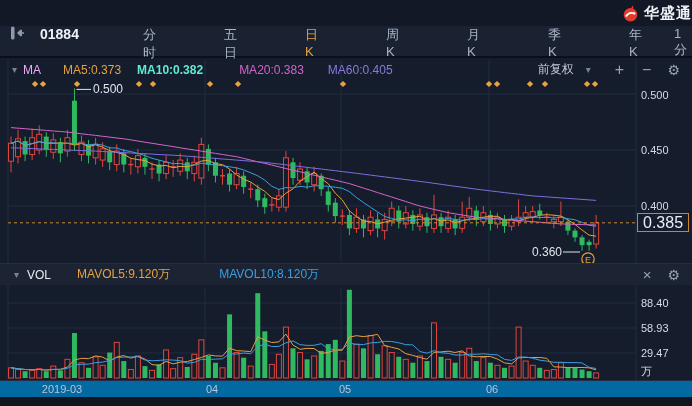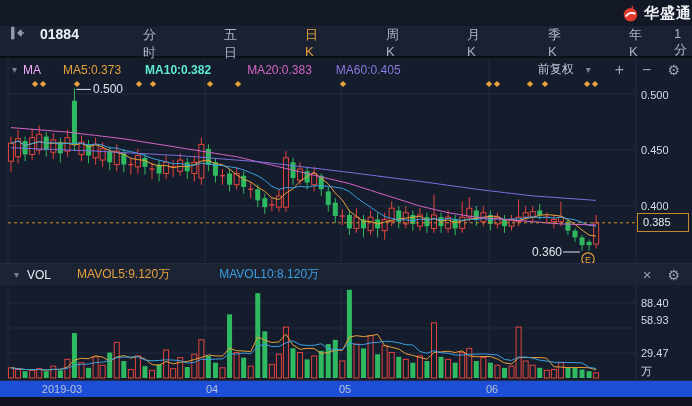--- a/index.html
+++ b/index.html
@@ -19,45 +19,45 @@
   .tab.active{color:#e9a23b;}
   .interval{color:#a9b3c5;margin-left:6px;cursor:pointer;}
   .caret{color:#77829a;font-size:10px;margin-left:6px;}
   .tb-right{margin-left:auto;display:flex;align-items:center;gap:16px;padding-right:14px;}
   .tb-ic{cursor:pointer;display:flex;align-items:center;}
   
   .ma-row{position:absolute;left:0;top:59px;width:692px;height:21px;display:flex;
           align-items:center;font-size:12px;}
   .ma-row .caret{margin:0 6px 0 12px;}
   .ma-label{color:#f0abfc;margin-right:22px;}
-  .ma5{color:#e6a23c;margin-right:24px;}
+  .ma5{color:#e6a23c;margin-right:16px;}
   .ma10{color:#5eead4;margin-right:36px;font-weight:bold;}
   .ma20{color:#d465c8;margin-right:24px;}
   .ma60{color:#8a7ae0;}
   .ma-right{margin-left:auto;display:flex;align-items:center;padding-right:12px;}
   .adjust{color:#c2cad8;cursor:pointer;}
   .pm{color:#97a2b6;font-size:16px;margin-left:18px;cursor:pointer;line-height:1;}
   .gear{color:#97a2b6;font-size:14px;margin-left:16px;cursor:pointer;line-height:1;}
   
   .vol-row{position:absolute;left:0;top:263px;width:692px;height:22px;background:#1c2434;
            border-top:1px solid #232d45;display:flex;align-items:center;font-size:12px;}
   .vol-row .caret{margin:0 8px 0 14px;}
   .vol-label{color:#e6ebf3;margin-right:26px;}
   .vol-val{color:#dfe5ee;margin-right:22px;}
   .mavol5{color:#e6a23c;margin-right:22px;}
   .mavol10{color:#3b9fe0;padding-left:27px;}
   .vol-right{margin-left:auto;display:flex;align-items:center;gap:16px;padding-right:12px;}
   .close-x{color:#97a2b6;font-size:15px;cursor:pointer;line-height:1;}
   
   .yl{position:absolute;left:641px;font-size:11px;color:#d5dce8;transform:translateY(-50%);}
   .price-badge{position:absolute;left:637px;top:213px;width:52px;height:19px;
-               border:1px solid #c8872e;color:#e8edf5;font-size:11px;line-height:17px;
+               border:1px solid #c8872e;color:#e8edf5;font-size:16px;line-height:17px;
                padding-left:5px;background:#151c2b;}
   
-  .xaxis{position:absolute;left:0;top:380px;width:692px;height:17px;background:#1d4ed8;
+  .xaxis{position:absolute;left:0;top:380px;width:692px;height:17px;background:#0369a1;
          border-top:1px solid #232d45;}
   .xl{position:absolute;top:2px;font-size:11px;color:#b9c3d6;transform:translateX(-50%);}
   .bottom-strip{position:absolute;left:0;top:397px;width:692px;height:9px;background:#10151f;}
   svg.chart{position:absolute;left:0;top:0;z-index:0;}
   .topbar,.toolbar,.ma-row,.vol-row,.xaxis,.bottom-strip,.yl,.price-badge{z-index:2;}
 </style>
 </head>
 <body>
 
 <div id="app">
@@ -433,21 +433,21 @@
     <span class="vol-label">VOL</span>
     <span class="mavol5">MAVOL5:9.120万</span>
     <span class="mavol10">MAVOL10:8.120万</span>
     <span class="vol-right">
       <span class="close-x">×</span>
       <span class="gear" style="margin-left:0">⚙</span>
     </span>
   </div>
 
   <div class="yl" style="top:303px">88.40</div>
-  <div class="yl" style="top:320px">58.93</div>
+  <div class="yl" style="top:328px">58.93</div>
   <div class="yl" style="top:353px">29.47</div>
   <div class="yl" style="top:371px">万</div>
 
   <div class="xaxis">
     <span class="xl" style="left:62px">2019-03</span>
     <span class="xl" style="left:212px">04</span>
     <span class="xl" style="left:345px">05</span>
     <span class="xl" style="left:492px">06</span>
   </div>
   <div class="bottom-strip"></div>

